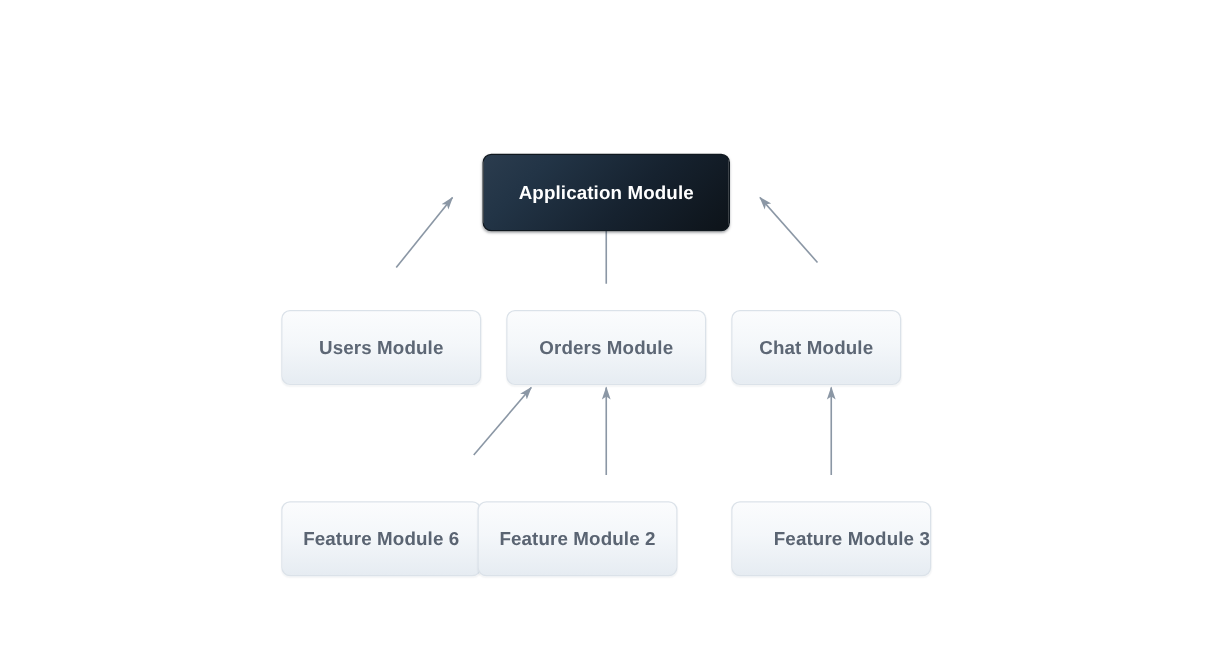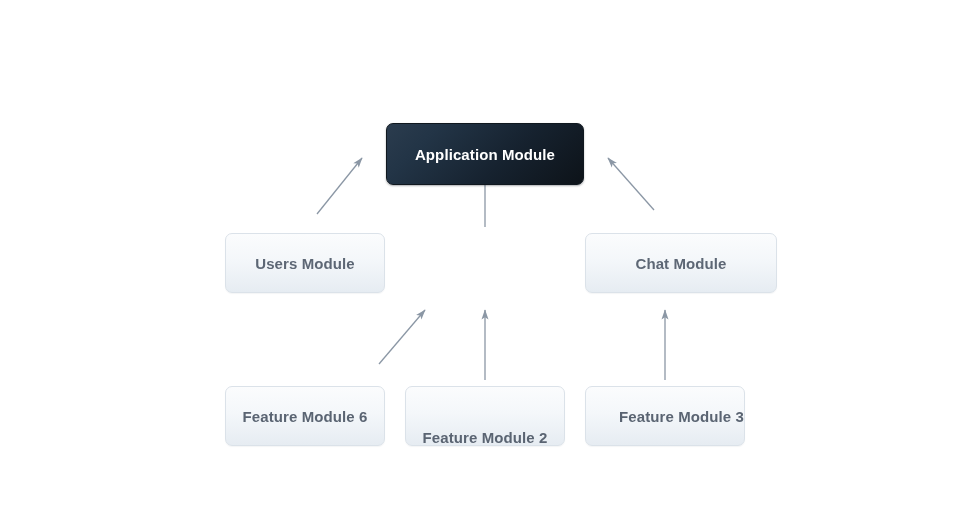--- a/index.html
+++ b/index.html
@@ -51,20 +51,21 @@
     color: #ffffff;
     font-size: 15px;
     font-weight: bold;
     letter-spacing: 0.1px;
   }
   
   .node-light {
     background: linear-gradient(180deg, #fbfcfd 0%, #f4f7fa 45%, #e6ecf2 100%);
     border: 1px solid #dbe2e9;
     box-shadow: 0 1px 1px rgba(70,90,110,0.06);
+    margin-top: 15px;
   }
   .node-light .node-label {
     color: #5d6775;
     font-size: 15px;
     font-weight: bold;
     letter-spacing: 0.1px;
   }
   .node-light.row-bottom .node-label {
     color: #5a6472;
   }
@@ -90,27 +91,30 @@
       </g>
   </svg>
 
   <div class="node node-root" id="node-root" style="left: 386px; top: 79px; width: 198px; height: 62px; margin-top: 44px;">
     <span class="node-label">Application Module</span>
   </div>
 
   <div class="node node-light row-middle" id="node-mid-0" style="left: 225px; top: 233px; width: 160px; height: 60px;">
     <span class="node-label">Users Module</span>
   </div>
-  <div class="node node-light row-middle" id="node-mid-2" style="left: 585px; top: 233px; width: 192px; height: 60px; text-align: center;">
+  <div class="node node-light row-middle" id="node-mid-1" style="left: 405px; top: 233px; width: 160px; height: 60px;">
+    <span class="node-label">Orders Module</span>
+  </div>
+  <div class="node node-light row-middle" id="node-mid-2" style="left: 585px; top: 233px; width: 136px; height: 60px; text-align: center;">
     <span class="node-label">Chat Module</span>
   </div>
 
   <div class="node node-light row-bottom" id="node-bot-0" style="left: 225px; top: 386px; width: 160px; height: 60px;">
     <span class="node-label">Feature Module 6</span>
   </div>
-  <div class="node node-light row-bottom" id="node-bot-1" style="left: 405px; top: 386px; width: 160px; height: 60px; align-items: flex-end;">
+  <div class="node node-light row-bottom" id="node-bot-1" style="left: 382px; top: 386px; width: 160px; height: 60px;">
     <span class="node-label">Feature Module 2</span>
   </div>
   <div class="node node-light row-bottom" id="node-bot-2" style="left: 585px; top: 386px; width: 160px; height: 60px; justify-content: flex-end;">
     <span class="node-label">Feature Module 3</span>
   </div>
 
 </div>
 
 </body></html>

